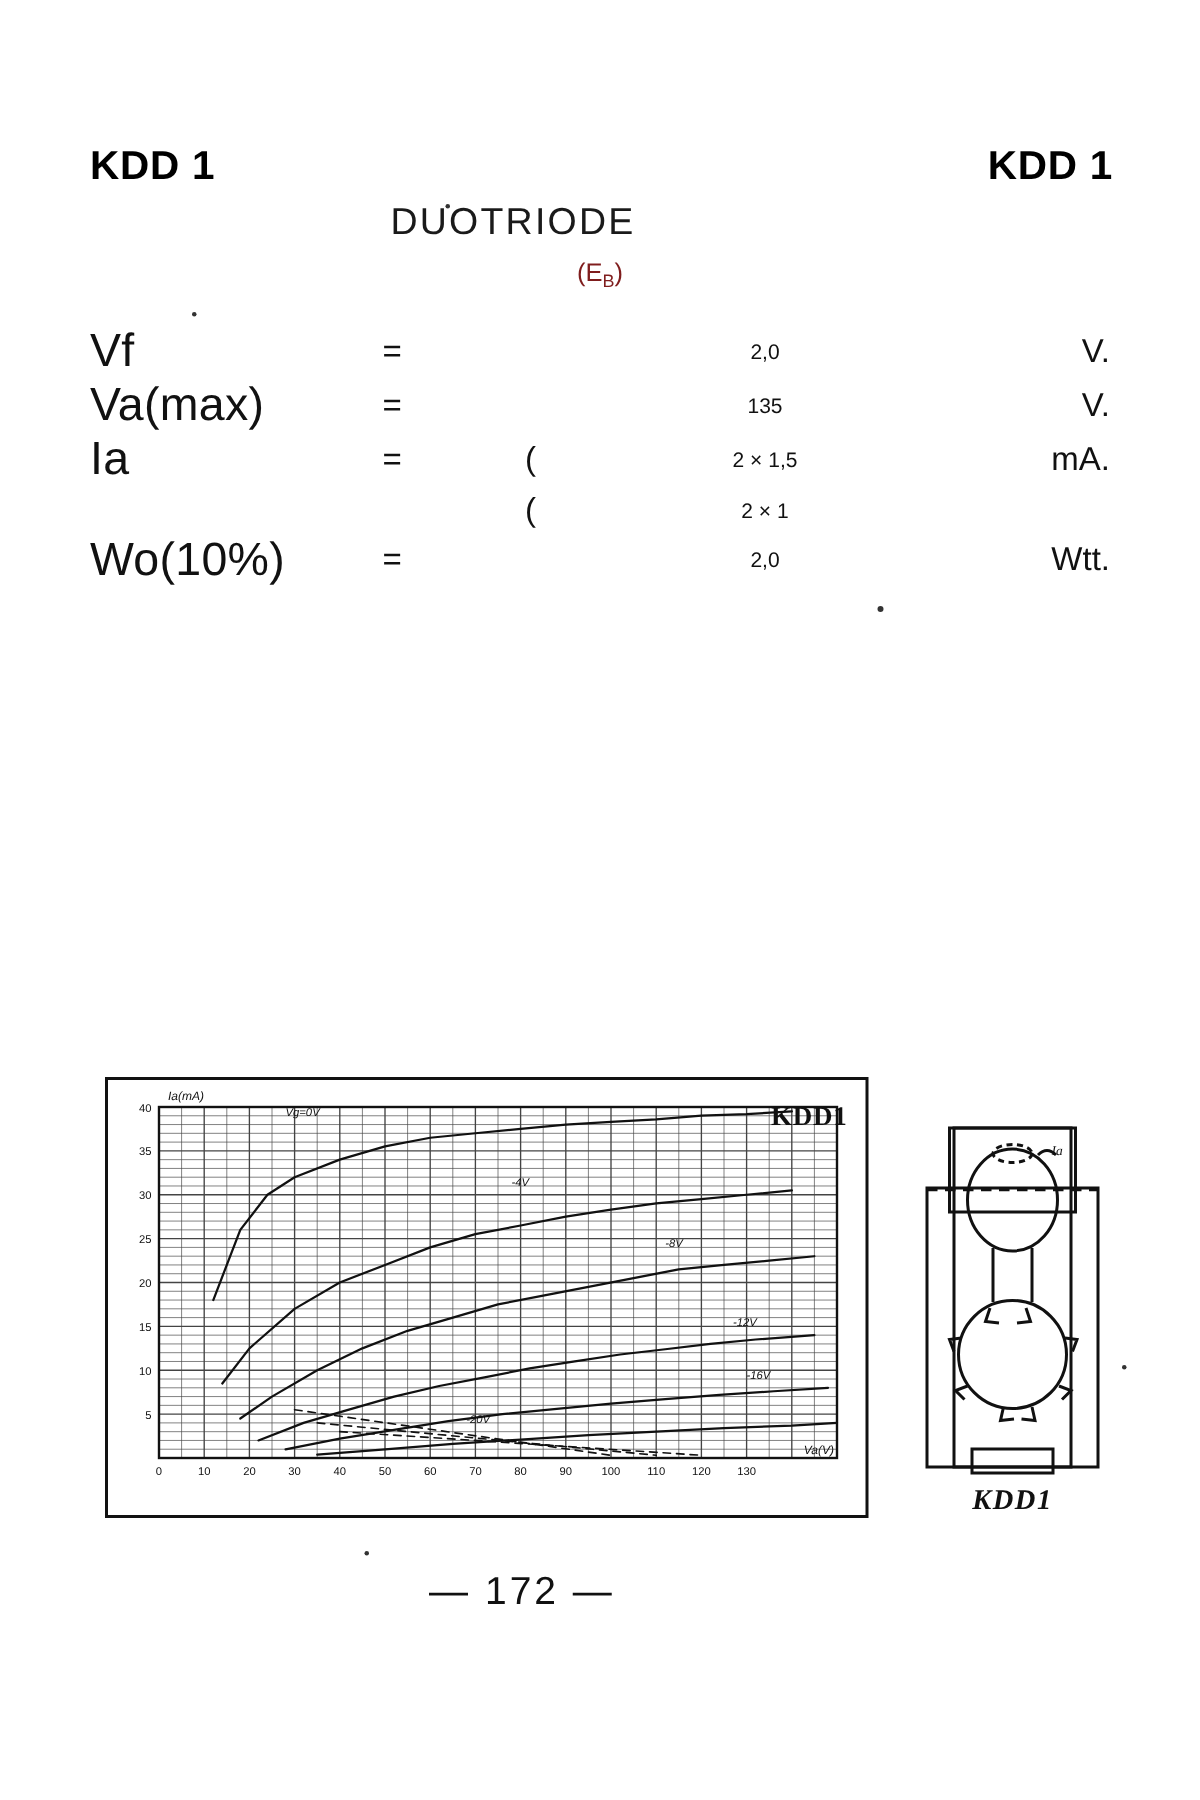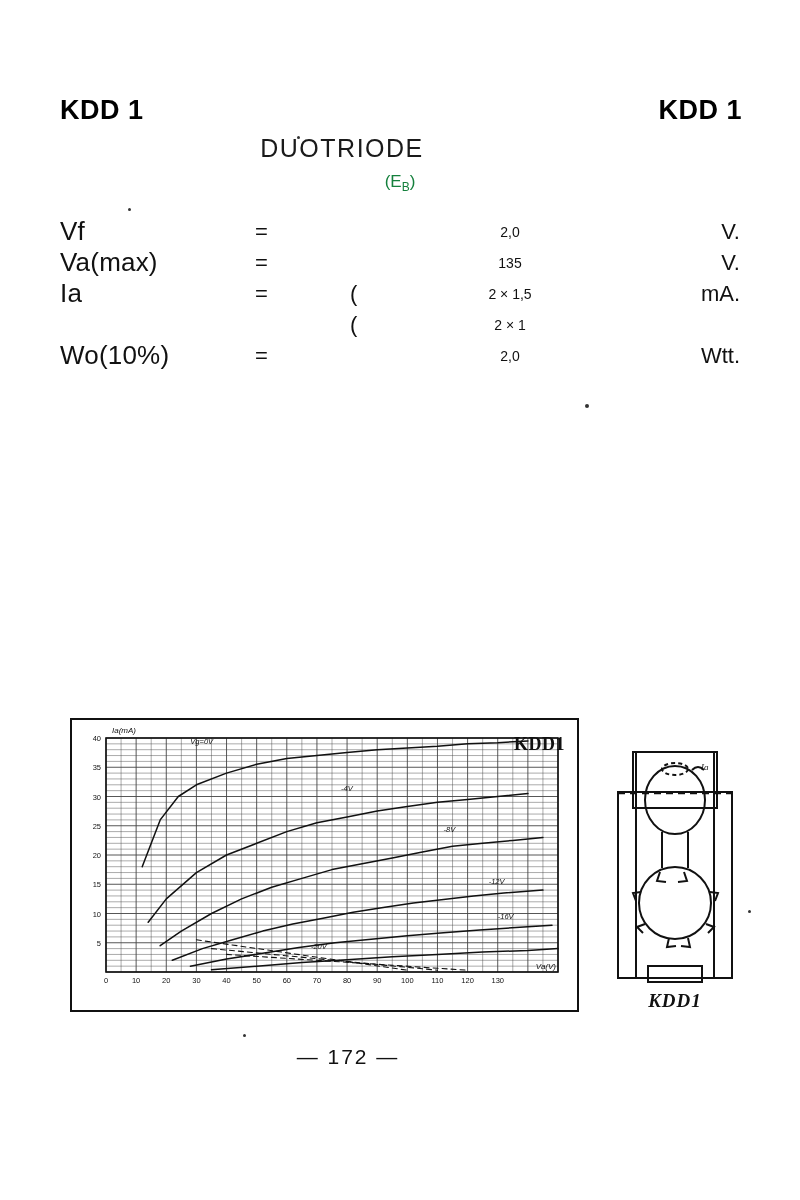--- a/index.html
+++ b/index.html
@@ -47,21 +47,21 @@
     color: #1a1a1a;
   }
   .doc-subtitle {
     position: absolute;
     top: 172px;
     left: 0;
     width: 800px;
     text-align: center;
     font-family: "Liberation Sans", sans-serif;
     font-size: 17px;
-    color: #15803d;
+    color: #7f1d1d;
   }
   .doc-subtitle .sub {
     font-size: 12px;
     vertical-align: sub;
   }
 
   
   .spec-table {
     position: absolute;
     top: 216px;
@@ -73,21 +73,21 @@
   .spec-table td {
     padding: 0;
     vertical-align: middle;
     color: #111;
   }
   .spec-row { height: 31px; }
   .spec-row.tall { height: 31px; }
 
   .col-param {
     width: 195px;
-    font-size: 26px;
+    font-size: 31px;
     letter-spacing: 0.2px;
     white-space: nowrap;
   }
   .col-eq {
     width: 95px;
     font-size: 22px;
   }
   .col-paren {
     width: 45px;
     font-size: 22px;
@@ -165,21 +165,21 @@
   }
 
   
   .page-number {
     position: absolute;
     top: 1045px;
     left: 0;
     width: 696px;
     text-align: center;
     font-family: "Liberation Sans", sans-serif;
-    font-size: 21px;
+    font-size: 26px;
     letter-spacing: 2px;
     color: #111;
   }
 </style>
 </head>
 <body>
 
 <div class="page-header">
   <div class="tube-code left">KDD 1</div>
   <div class="tube-code right">KDD 1</div>

